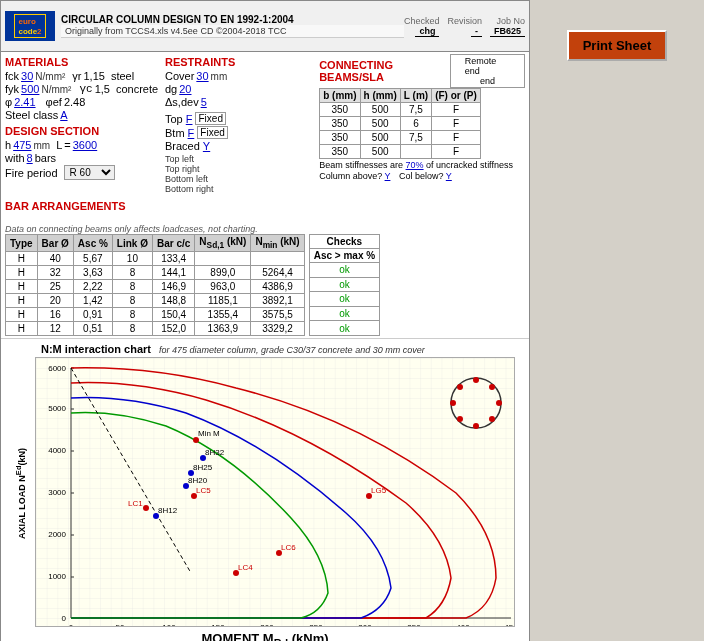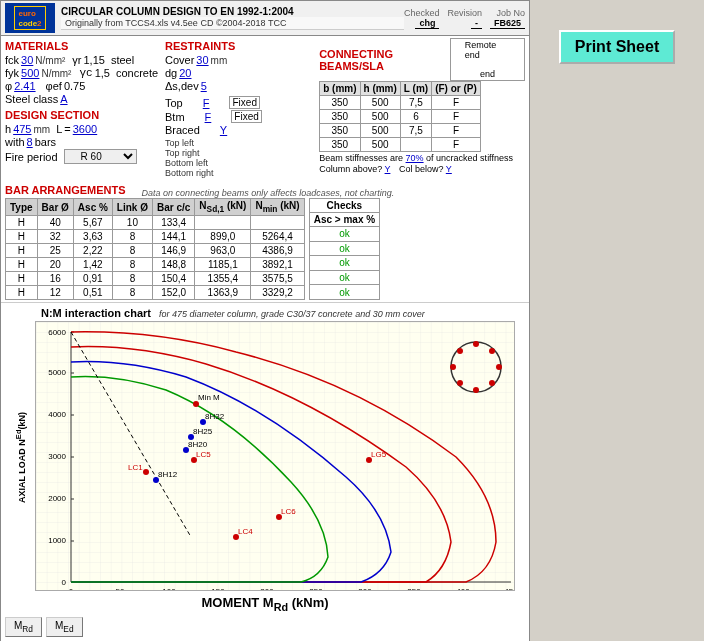--- a/index.html
+++ b/index.html
@@ -2,35 +2,35 @@
 <html><head>
   <meta charset="utf-8">
   <style>
     * { box-sizing: border-box; margin: 0; padding: 0; }
     body { font-family: Arial, sans-serif; font-size: 11px; background: #d4d0c8; width: 704px; }
     .main-container { display: flex; width: 704px; }
     .left-panel { width: 530px; background: #ffffff; border: 1px solid #888; }
     .right-panel { width: 174px; background: #d4d0c8; display: flex; flex-direction: column; align-items: center; padding-top: 10px; }
     
     
-    .header { display: flex; align-items: center; border-bottom: 1px solid #888; padding: 2px 4px; background: #f0f0f0; }
+    .header { display: flex; align-items: center; border-bottom: 1px solid #888; padding: 10px 4px; background: #f0f0f0; }
     .logo { width: 50px; height: 30px; border: 2px solid #003399; background: #003399; display: flex; align-items: center; justify-content: center; color: white; font-size: 9px; font-weight: bold; margin-right: 6px; }
     .logo span { color: #ffcc00; }
     .header-title { font-size: 10px; font-weight: bold; color: #000; flex: 1; }
     .header-right { display: flex; gap: 8px; font-size: 9px; }
     .header-right div { display: flex; flex-direction: column; align-items: flex-end; }
     .header-right .label { color: #666; }
     .header-right .value { font-weight: bold; border-bottom: 1px solid #000; padding: 0 4px; }
     .sub-header { font-size: 9px; color: #333; padding: 1px 4px; background: #f8f8f8; border-bottom: 1px solid #ccc; }
     .section-title { color: #cc0000; font-weight: bold; font-size: 11px; margin: 2px 0; }
     
     .row { display: flex; align-items: center; gap: 2px; margin: 1px 0; }
     .blue-link { color: #0000cc; text-decoration: underline; cursor: pointer; }
     .unit { color: #333; font-size: 10px; }
-    .rest-row { display: flex; align-items: center; gap: 20px; margin: 1px 0; }
+    .rest-row { display: flex; align-items: center; gap: 3px; margin: 1px 0; }
     .fixed-label { background: #fff; border: 1px solid #999; padding: 0 2px; font-size: 10px; }
     
     
     .conn-table { border-collapse: collapse; font-size: 10px; }
     .conn-table th, .conn-table td { border: 1px solid #999; padding: 1px 3px; text-align: center; }
     .conn-table th { background: #e0e0e0; font-weight: bold; }
     .conn-header { color: #cc0000; font-weight: bold; font-size: 11px; }
     
     
     .bar-table { border-collapse: collapse; font-size: 10px; width: 100%; }
@@ -39,36 +39,36 @@
     .checks-table { border-collapse: collapse; font-size: 10px; }
     .checks-table th, .checks-table td { border: 1px solid #999; padding: 1px 4px; text-align: center; }
     .ok-text { color: #009900; }
     
     
     .chart-area { padding: 4px; border-top: 1px solid #ccc; }
     .chart-title { font-size: 11px; font-weight: bold; color: #000; margin-bottom: 2px; }
     .chart-subtitle { font-size: 9px; color: #333; font-style: italic; margin-bottom: 2px; }
     
     
-    .print-btn { background: #5eead4; border: 2px outset #fff; padding: 6px 14px; font-size: 16px; font-weight: bold; cursor: pointer; margin-top: 20px; }
+    .print-btn { background: #c2410c; border: 2px outset #fff; padding: 6px 14px; font-size: 13px; font-weight: bold; cursor: pointer; margin-top: 20px; }
     
     
     .x-axis-label { text-align: center; font-size: 13px; font-weight: bold; margin-top: 2px; }
     
     .top-sections { display: flex; width: 100%; }
     .mat-section { width: 160px; padding: 2px 4px; }
     .rest-section { width: 155px; padding: 2px 4px; }
     .conn-section { width: 215px; padding: 2px 4px; }
     
     .bar-section { padding: 2px 4px; width: 100%; }
     .bar-arrangements-row { display: flex; gap: 4px; }
     
     .info-text { font-size: 9px; color: #555; font-style: italic; }
     .stiffness-row { font-size: 9px; margin: 1px 0; }
-    select { font-size: 10px; border: 1px solid #999; padding: 0 12px; }
+    select { font-size: 10px; border: 1px solid #999; padding: 0 1px; }
   </style>
 </head>
 <body>
 
 <div class="main-container">
 
   <div class="left-panel">
 
     <div class="header">
       <div class="logo">
@@ -114,21 +114,21 @@
           <span class="blue-link">500</span>
           <span class="unit">N/mm²</span>
           <span style="margin-left:6px;font-family:Liberation Mono, monospace;">γc</span>
           <span>1,5</span>
           <span style="margin-left:4px;">concrete</span>
         </div>
         <div class="row">
           <span>φ</span>
           <span class="blue-link">2.41</span>
           <span style="margin-left:8px;">φef</span>
-          <span>0.75</span>
+          <span>2.48</span>
         </div>
         <div class="row">
           <span>Steel class</span>
           <span class="blue-link">A</span>
         </div>
         <div style="margin-top:4px;">
           <div class="section-title">DESIGN SECTION</div>
           <div class="row">
             <span>h</span>
             <span class="blue-link">475</span>
@@ -189,21 +189,21 @@
           <div>Top left</div>
           <div>Top right</div>
           <div>Bottom left</div>
           <div>Bottom right</div>
         </div>
       </div>
 
       <div class="conn-section">
         <div style="display:flex; justify-content:space-between; align-items:center;">
           <span class="conn-header">CONNECTING BEAMS/SLA</span>
-          <div style="display:flex; flex-direction:column; align-items:center; font-size:9px; border:1px solid #999; padding:1px 14px;gap:9px;">
+          <div style="display:flex; flex-direction:column; align-items:center; font-size:9px; border:1px solid #999; padding:1px 14px;">
             <span>Remote end</span>
             <span>end</span>
           </div>
         </div>
         <table class="conn-table">
           <thead>
             <tr>
               <th>b (mm)</th>
               <th>h (mm)</th>
               <th>L (m)</th>
@@ -245,21 +245,21 @@
         <div class="stiffness-row">
           <span>Column above?</span>
           <span class="blue-link">Y</span>
           <span style="margin-left:6px;">Col below?</span>
           <span class="blue-link">Y</span>
         </div>
       </div>
     </div>
 
     <div class="bar-section">
-      <div style="display:flex; align-items:flex-end; gap:16px;">
+      <div style="display:flex; align-items:flex-start; gap:10px;flex-direction:column;">
         <span class="section-title">BAR ARRANGEMENTS</span>
         <span class="info-text">Data on connecting beams only affects loadcases, not charting.</span>
       </div>
       <div class="bar-arrangements-row">
         <table class="bar-table" style="width:auto;">
           <thead>
             <tr>
               <th>Type</th>
               <th>Bar Ø</th>
               <th>Asc %</th>

